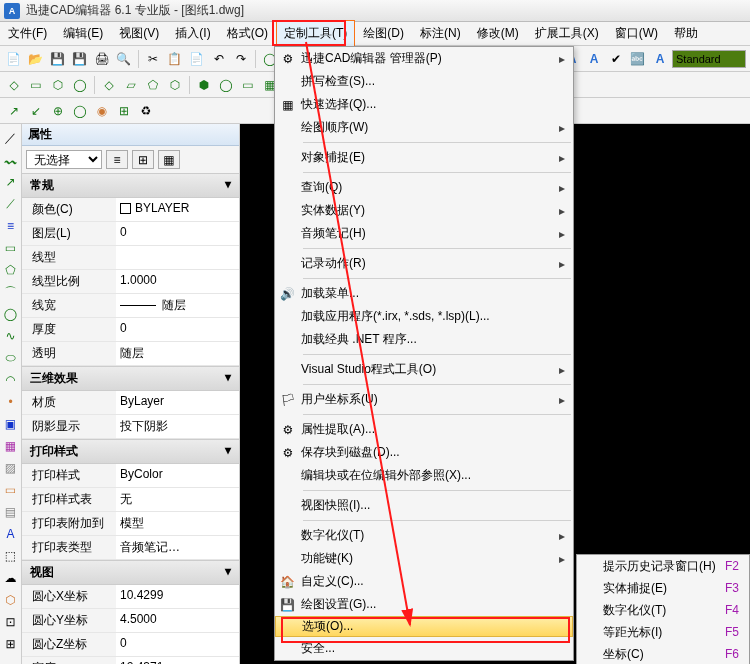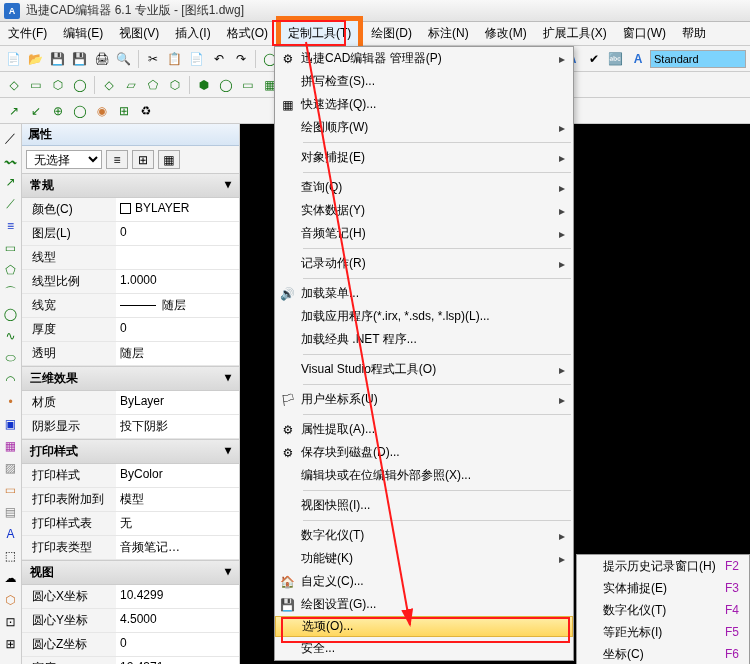--- a/index.html
+++ b/index.html
@@ -2,25 +2,25 @@
 <html><head>
 <meta charset="utf-8">
 <style>
   * { margin:0; padding:0; box-sizing:border-box; font-family:"Microsoft YaHei","SimSun",sans-serif; font-size:12px; }
   body { background:#e8e8e8; width:750px; height:664px; overflow:hidden; position:relative; }
   .titlebar { background:linear-gradient(#f8f8f8,#e4e4e4); height:22px; display:flex; align-items:center; padding:0 4px; border-bottom:1px solid #bbb; }
   .app-icon { width:16px; height:16px; background:#2a6fc9; border-radius:2px; display:flex; align-items:center; justify-content:center; color:#fff; font-size:9px; font-weight:bold; }
   .title-text { margin-left:6px; color:#333; }
   .menubar { background:#f4f4f4; height:24px; display:flex; align-items:center; border-bottom:1px solid #ccc; }
   .menubar .mi { padding:18px 8px; cursor:default; }
-  .menubar .mi.open { background:#e5f1fb; border:5px solid #f97316; padding:4px 7px; }
+  .menubar .mi.open { background:#e5f1fb; border:1px solid #f97316; padding:4px 7px; }
   .toolbar { background:#f4f4f4; height:26px; display:flex; align-items:center; gap:2px; padding:0 4px; border-bottom:1px solid #ccc; }
   .tb-btn { width:20px; height:20px; display:flex; align-items:center; justify-content:center; border-radius:2px; }
   .tb-sep { width:1px; height:18px; background:#ccc; margin:0 2px; }
-  .style-combo { width:96px; height:18px; border:1px solid #aaa; background:#7dd3fc; font-size:11px; padding:0 3px; }
+  .style-combo { width:74px; height:18px; border:1px solid #aaa; background:#4d7c0f; font-size:11px; padding:0 3px; }
   .body-row { display:flex; height:calc(664px - 22px - 24px - 26px - 26px - 26px); }
   .left-strip { width:22px; background:#f4f4f4; border-right:1px solid #ccc; display:flex; flex-direction:column; align-items:center; gap:6px; padding-top:6px; }
   .ls-ico { width:16px; height:16px; display:flex; align-items:center; justify-content:center; }
   .prop-panel { width:218px; background:#f4f4f4; border-right:1px solid #ccc; overflow:hidden; }
   .prop-head { background:linear-gradient(#eef4fb,#d8e6f5); height:22px; display:flex; align-items:center; padding:0 6px; font-weight:bold; border-bottom:1px solid #b5c8dd; }
   .pick-row { display:flex; align-items:center; gap:4px; padding:4px; }
   .pick-sel { flex:0 0 76px; height:19px; border:1px solid #aaa; background:#fff; padding:0 3px; }
   .pick-btn { width:22px; height:19px; border:1px solid #aaa; background:#f0f0f0; display:flex; align-items:center; justify-content:center; }
   .grp-head { background:linear-gradient(#ececec,#d8d8d8); padding:3px 8px; font-weight:bold; border-top:1px solid #ccc; border-bottom:1px solid #ccc; display:flex; justify-content:space-between; }
   .kv { display:flex; border-bottom:1px solid #e6e6e6; }
@@ -205,26 +205,26 @@
       </div>
     <div class="grp-head">
         <span>打印样式</span>
         <span>▾</span>
       </div>
     <div class="kv">
         <div class="k">打印样式</div>
         <div class="v">ByColor</div>
       </div>
     <div class="kv">
+        <div class="k">打印样式表</div>
+        <div class="v">无</div>
+      </div>
+    <div class="kv">
         <div class="k">打印表附加到</div>
         <div class="v">模型</div>
-      </div>
-    <div class="kv">
-        <div class="k">打印样式表</div>
-        <div class="v">无</div>
       </div>
     <div class="kv">
         <div class="k">打印表类型</div>
         <div class="v">音频笔记…</div>
       </div>
     <div class="grp-head">
         <span>视图</span>
         <span>▾</span>
       </div>
     <div class="kv">

